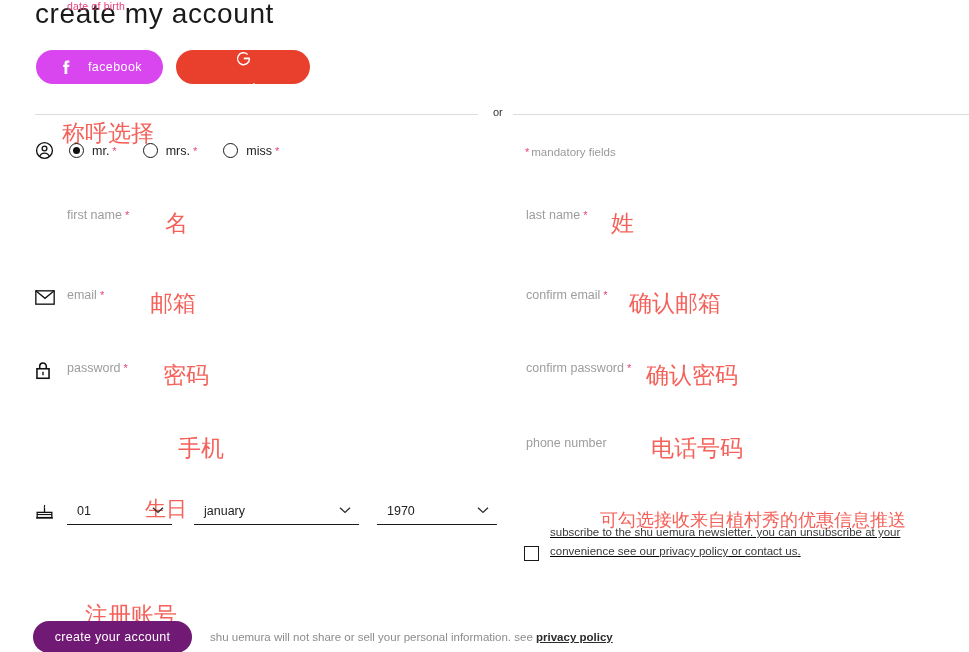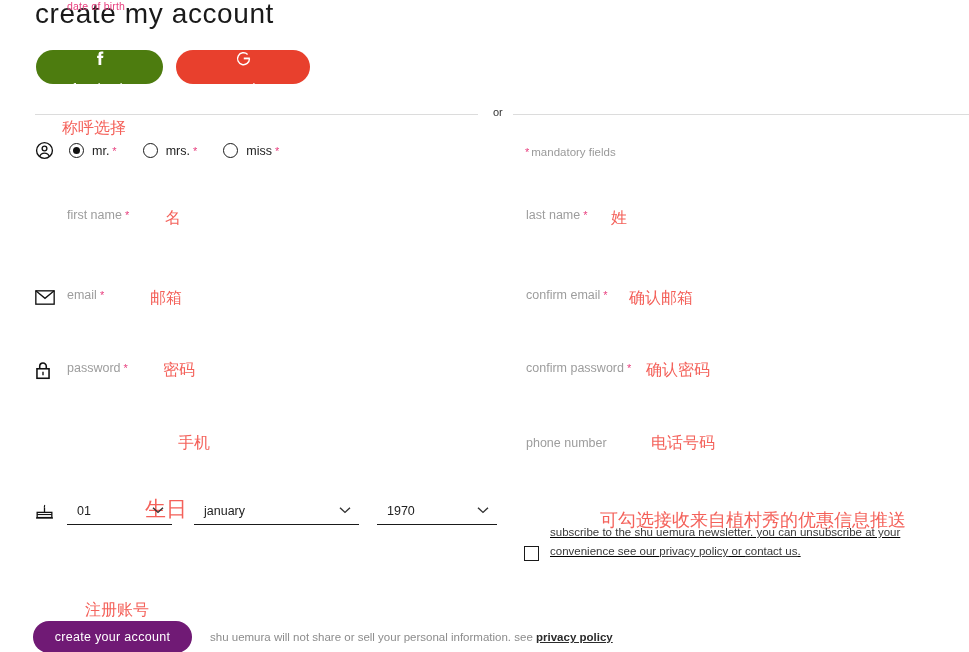--- a/index.html
+++ b/index.html
@@ -20,41 +20,41 @@
   }
 
   
   .social-row { position: absolute; left: 36px; top: 50px; display: flex; gap: 13px; }
   .social-btn {
     height: 34px; border-radius: 17px; border: none; cursor: pointer;
     display: flex; align-items: center; padding: 0 20px; gap: 14px;
     color: #fff; font-size: 12.5px; font-family: "Liberation Sans", sans-serif;
     letter-spacing: 0.4px;
   }
-  .fb-btn { background: #4d7c0f; width: 127px; flex-direction: column; }
+  .fb-btn { background: #d946ef; width: 127px; }
   .gg-btn { background: #e8402d; width: 134px; flex-direction: column; }
   .social-btn .glyph { display: flex; align-items: center; justify-content: center; width: 18px; height: 18px; }
 
   
   .divider-left {
     position: absolute; left: 35px; top: 114px; width: 443px;
     border-top: 1px solid #dcdcdc;
   }
   .divider-right {
     position: absolute; left: 513px; top: 114px; width: 456px;
     border-top: 1px solid #dcdcdc;
   }
   .or-label {
     position: absolute; left: 489px; top: 106px;
     font-size: 11px; color: #333; background: #fff; padding: 0 4px;
   }
 
   
   .anno {
-    position: absolute; color: #f4615a; font-size: 16px;
+    position: absolute; color: #f4615a; font-size: 23px;
     font-family: "DejaVu Sans", sans-serif; white-space: nowrap;
     pointer-events: none;
   }
 
   
   .gender-row { position: absolute; left: 35px; top: 141px; display: flex; align-items: center; }
   .lead-icon { width: 26px; display: flex; align-items: center; justify-content: flex-start; }
   .radio-group { display: flex; align-items: center; margin-left: 8px; }
   .radio-item { display: flex; align-items: center; margin-right: 26px; cursor: pointer; }
   .radio-dot {

